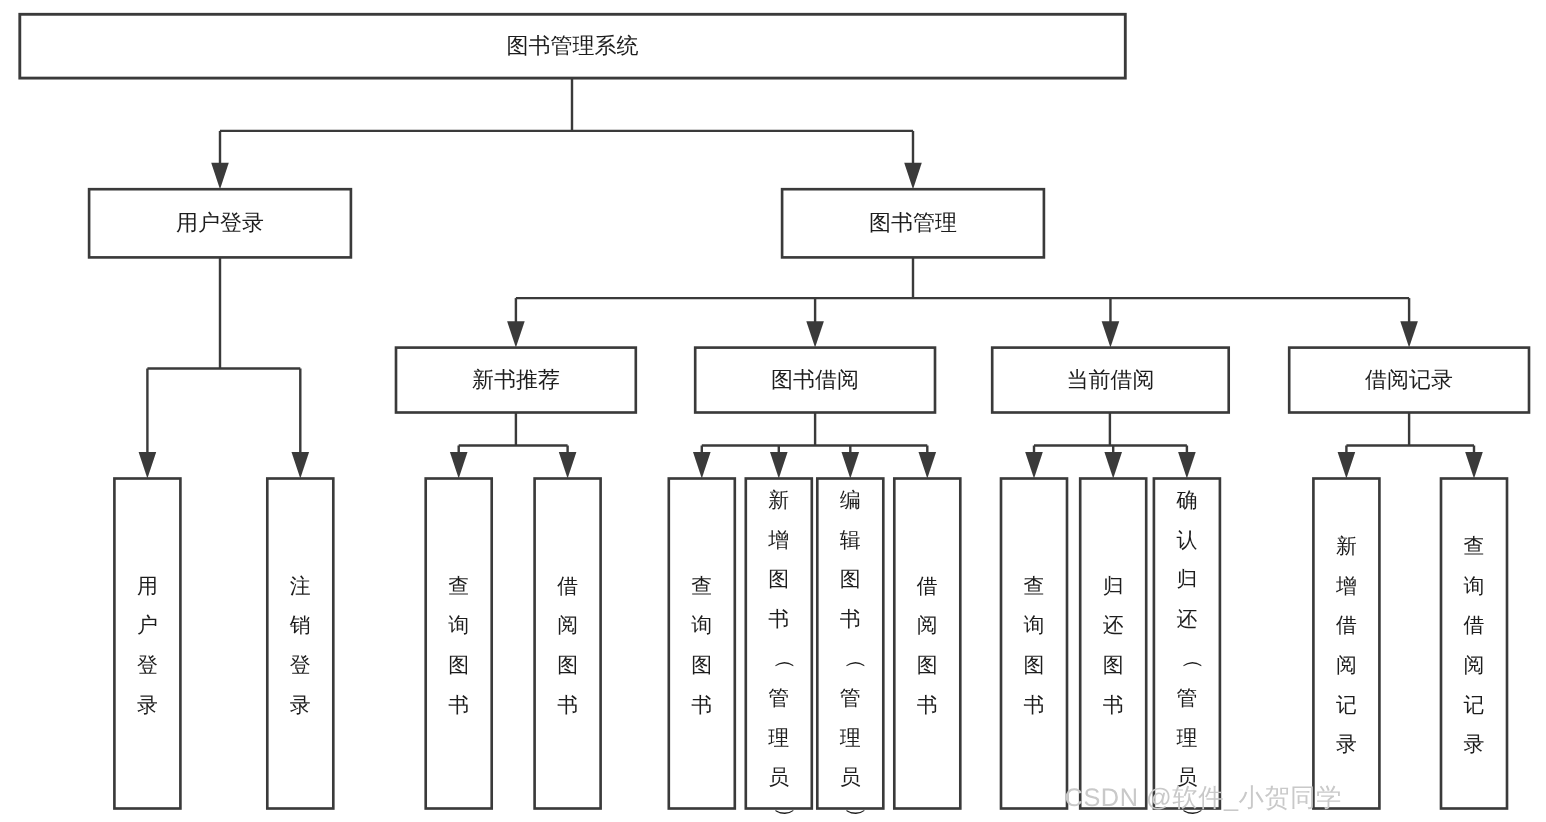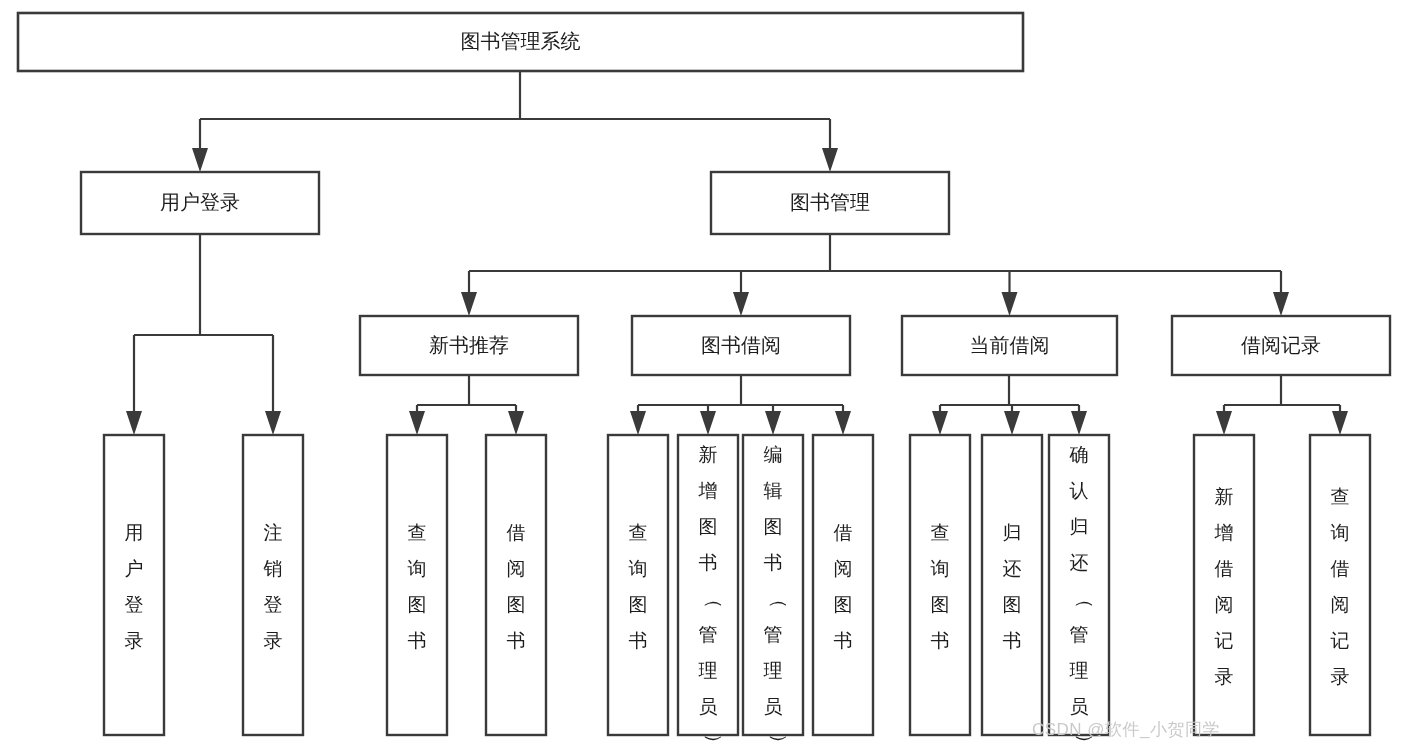--- a/index.html
+++ b/index.html
@@ -27,21 +27,21 @@
   }
   
   .node-label-v{
     font-size:19px;fill:#1d1d1d;
     font-family:"Liberation Sans","DejaVu Sans",sans-serif;
     text-anchor:middle;
   }
 
   .watermark-text{
     position:absolute;right:8px;bottom:6px;
-    font-size:17px;color:#c9c9c9;white-space:nowrap;
+    font-size:23px;color:#c9c9c9;white-space:nowrap;
     font-family:"Liberation Sans","DejaVu Sans",sans-serif;
     letter-spacing:.5px;user-select:none;
   }
 </style>
 </head>
 <body>
 
 <div id="diagram-root">
   <svg class="diagram-canvas" viewBox="0 0 1405 747">
     <g id="connectors-layer">

